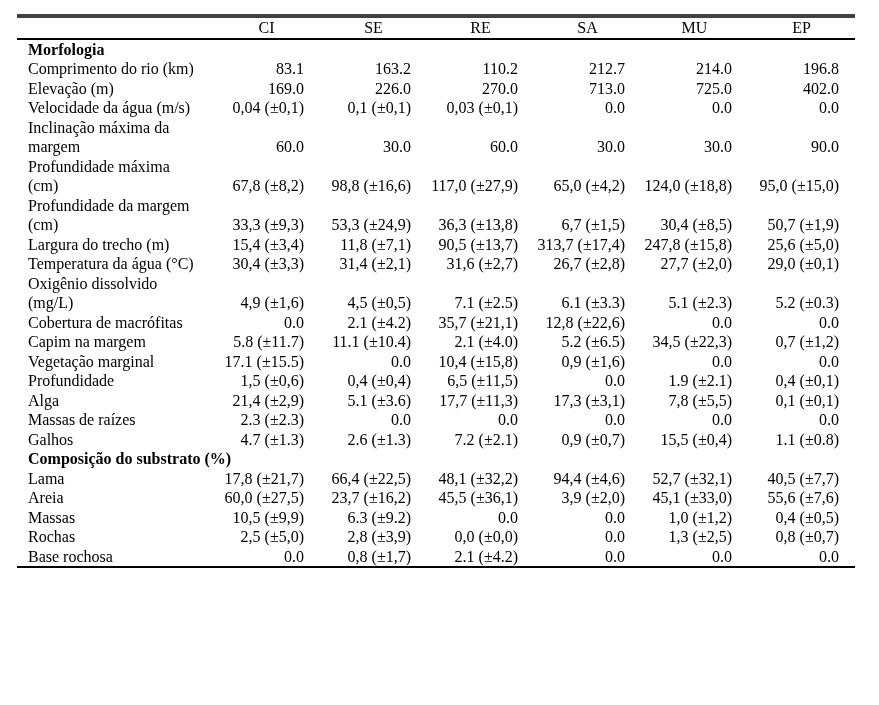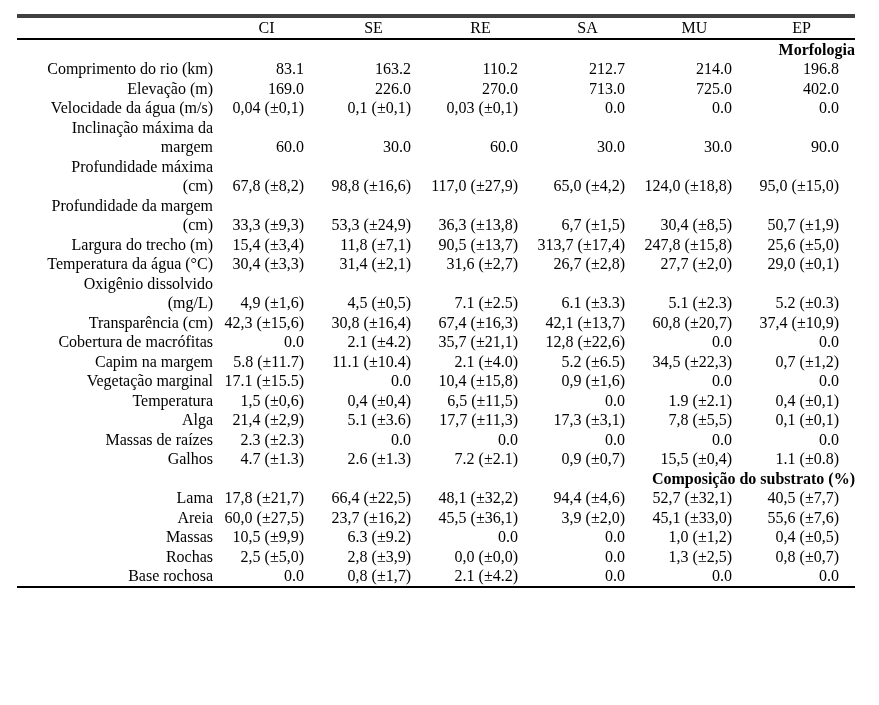--- a/index.html
+++ b/index.html
@@ -38,21 +38,21 @@
     border-bottom: 2px solid #000;
     padding: 0;
   }
 
   tbody td {
     vertical-align: bottom;
     padding: 0;
   }
 
   td.label {
-    text-align: right;
+    text-align: left;
     padding-left: 11px;
     white-space: pre-line;
   }
 
   td.val {
     text-align: right;
     padding-right: 16px;
     white-space: nowrap;
   }
 
@@ -170,29 +170,20 @@
           <td class="label">Oxigênio dissolvido
 (mg/L)</td>
           <td class="val">4,9 (±1,6)</td>
           <td class="val">4,5 (±0,5)</td>
           <td class="val">7.1 (±2.5)</td>
           <td class="val">6.1 (±3.3)</td>
           <td class="val">5.1 (±2.3)</td>
           <td class="val">5.2 (±0.3)</td>
         </tr>
         <tr>
-          <td class="label">Transparência (cm)</td>
-          <td class="val">42,3 (±15,6)</td>
-          <td class="val">30,8 (±16,4)</td>
-          <td class="val">67,4 (±16,3)</td>
-          <td class="val">42,1 (±13,7)</td>
-          <td class="val">60,8 (±20,7)</td>
-          <td class="val">37,4 (±10,9)</td>
-        </tr>
-        <tr>
           <td class="label">Cobertura de macrófitas</td>
           <td class="val">0.0</td>
           <td class="val">2.1 (±4.2)</td>
           <td class="val">35,7 (±21,1)</td>
           <td class="val">12,8 (±22,6)</td>
           <td class="val">0.0</td>
           <td class="val">0.0</td>
         </tr>
         <tr>
           <td class="label">Capim na margem</td>
@@ -206,21 +197,21 @@
         <tr>
           <td class="label">Vegetação marginal</td>
           <td class="val">17.1 (±15.5)</td>
           <td class="val">0.0</td>
           <td class="val">10,4 (±15,8)</td>
           <td class="val">0,9 (±1,6)</td>
           <td class="val">0.0</td>
           <td class="val">0.0</td>
         </tr>
         <tr>
-          <td class="label">Temperatura</td>
+          <td class="label">Profundidade</td>
           <td class="val">1,5 (±0,6)</td>
           <td class="val">0,4 (±0,4)</td>
           <td class="val">6,5 (±11,5)</td>
           <td class="val">0.0</td>
           <td class="val">1.9 (±2.1)</td>
           <td class="val">0,4 (±0,1)</td>
         </tr>
         <tr>
           <td class="label">Alga</td>
           <td class="val">21,4 (±2,9)</td>

